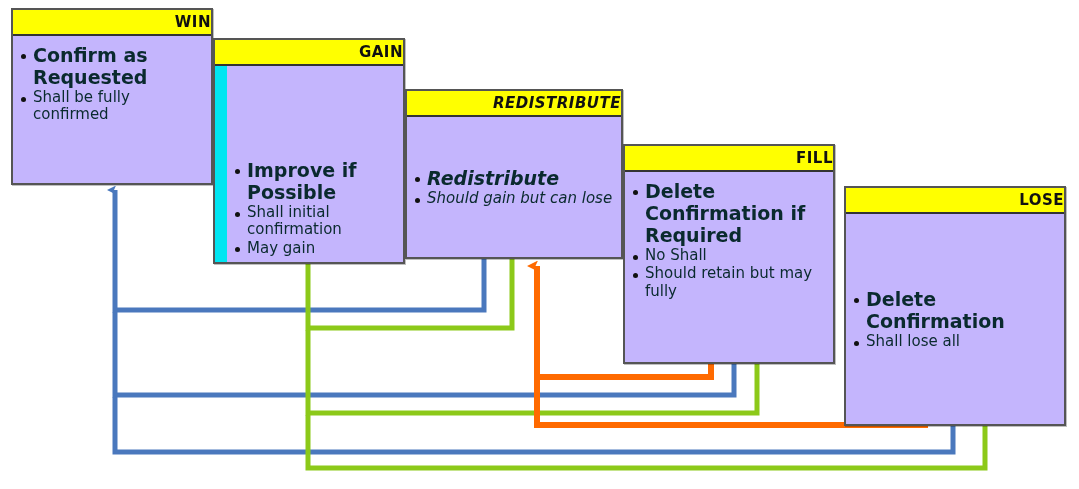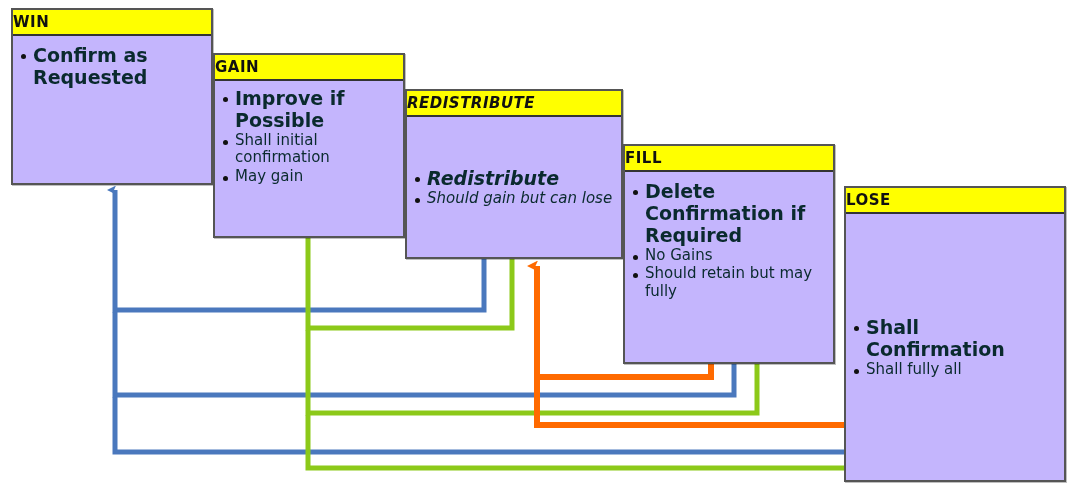--- a/index.html
+++ b/index.html
@@ -14,21 +14,21 @@
     position:absolute;z-index:2;
     border:2px solid #555555;
     box-sizing:border-box;
     background:#00e5f2;
     box-shadow:1px 1px 0 rgba(0,0,0,0.25);
   }
   .node-header{
     background:#ffff00;
     border-bottom:2px solid #333333;
     height:26px;line-height:24px;
-    text-align:left;
+    text-align:right;
     font-size:15px;
     font-weight:600;
     color:#111111;
     letter-spacing:0.5px;
     box-sizing:border-box;
   }
   .node-body{
     background:#c4b5fd;
     padding:6px 4px 4px 4px;
     box-sizing:border-box;
@@ -47,21 +47,21 @@
     content:"";
     position:absolute;left:4px;top:0.52em;
     width:5px;height:5px;border-radius:50%;
     background:#111111;
   }
   .b-strong{font-weight:bold;font-size:19px;}
   .b-plain{font-weight:normal;font-size:15px;}
 
   
   #node-win .node-body{justify-content:flex-start;padding-top:8px;}
-  #node-gain .node-body{justify-content:flex-start;padding-top:6px;}
+  #node-gain .node-body{justify-content:flex-end;padding-top:6px;margin-left:12px;}
   #node-redistribute .node-body{justify-content:center;}
   #node-fill .node-body{justify-content:flex-start;padding-top:8px;}
   #node-lose .node-body{justify-content:center;}
 </style>
 </head>
 <body>
 
 <div id="stage">
 
   <svg id="wires" viewBox="0 0 1079 489">
@@ -108,25 +108,26 @@
     <g>
       <path d="M925,424 L925,425 L537,425 L537,379" fill="none" stroke="#ff6a00" stroke-width="6" stroke-linejoin="miter"></path>
     </g>
   </svg>
 
   <div class="node" id="node-win" style="left:11px;top:8px;width:202px;height:177px;">
     <div class="node-header">WIN</div>
     <div class="node-body">
       <ul class="blist">
         <li class="b-strong">Confirm as Requested</li>
+        <li class="b-plain">Shall be fully confirmed</li>
       </ul>
     </div>
   </div>
 
-  <div class="node" id="node-gain" style="left:213px;top:53px;width:192px;height:185px;">
+  <div class="node" id="node-gain" style="left:213px;top:38px;width:192px;height:226px;">
     <div class="node-header">GAIN</div>
     <div class="node-body">
       <ul class="blist">
         <li class="b-strong">Improve if Possible</li>
         <li class="b-plain">Shall initial confirmation</li>
         <li class="b-plain">May gain</li>
       </ul>
     </div>
   </div>
 
@@ -138,29 +139,29 @@
         <li class="b-plain">Should gain but can lose</li>
       </ul>
     </div>
   </div>
 
   <div class="node" id="node-fill" style="left:623px;top:144px;width:212px;height:220px;">
     <div class="node-header">FILL</div>
     <div class="node-body">
       <ul class="blist">
         <li class="b-strong">Delete Confirmation if Required</li>
-        <li class="b-plain">No Gains</li>
+        <li class="b-plain">No Shall</li>
         <li class="b-plain">Should retain but may fully</li>
       </ul>
     </div>
   </div>
 
-  <div class="node" id="node-lose" style="left:844px;top:186px;width:222px;height:296px;">
+  <div class="node" id="node-lose" style="left:844px;top:186px;width:222px;height:240px;">
     <div class="node-header">LOSE</div>
     <div class="node-body">
       <ul class="blist">
-        <li class="b-strong">Shall Confirmation</li>
-        <li class="b-plain">Shall fully all</li>
+        <li class="b-strong">Delete Confirmation</li>
+        <li class="b-plain">Shall lose all</li>
       </ul>
     </div>
   </div>
 
 </div>
 
 </body></html>

